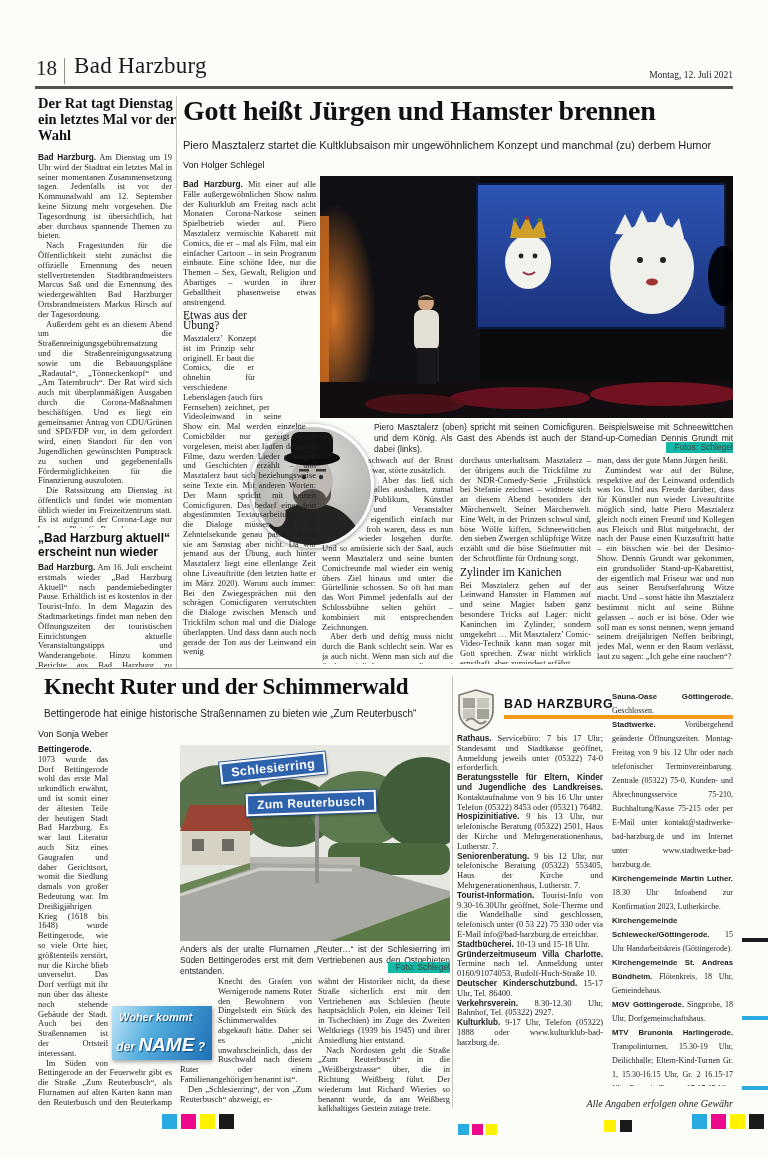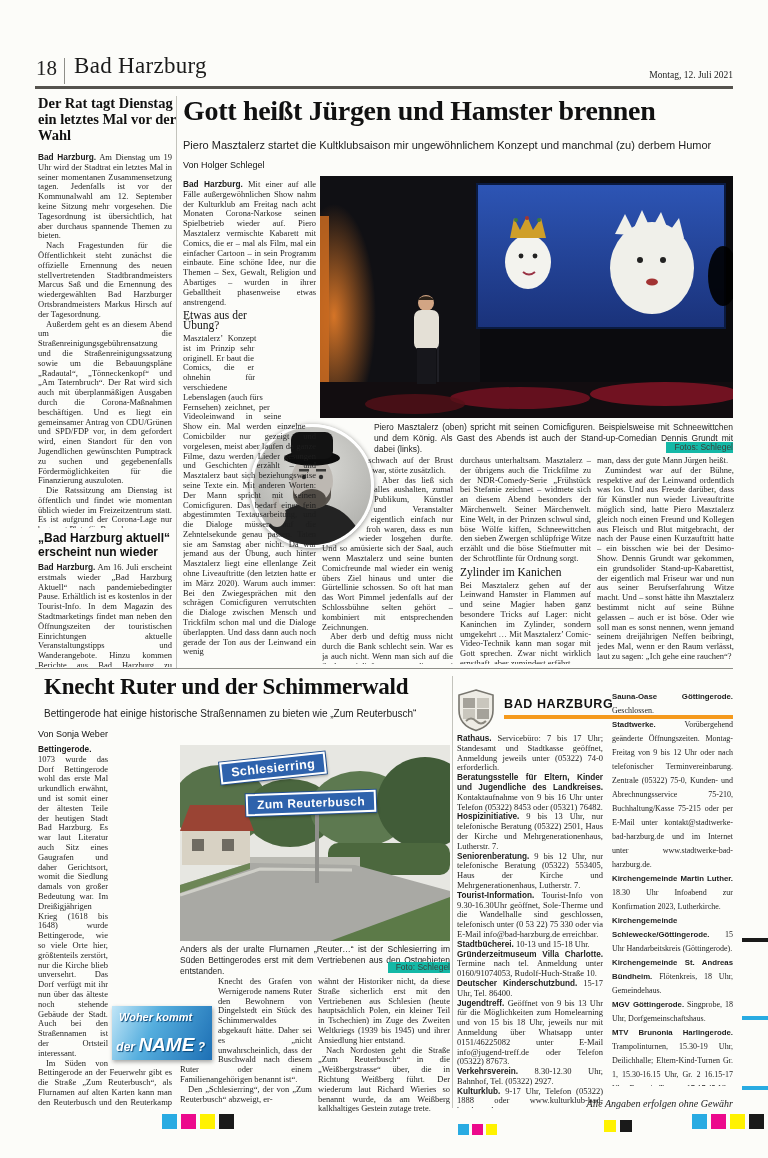--- a/index.html
+++ b/index.html
@@ -267,21 +267,20 @@
 
   <div class="abs svc" style="left:457px;top:734px;width:146px;height:374px;">
     <p><b>Rathaus.</b> <span>Servicebüro: 7 bis 17 Uhr; Standesamt und Stadtkasse geöffnet, Anmeldung jeweils unter (05322) 74-0 erforderlich.</span></p>
     <p><b>Beratungsstelle für Eltern, Kinder und Jugendliche des Landkreises.</b> <span>Kontaktaufnahme von 9 bis 16 Uhr unter Telefon (05322) 8453 oder (05321) 76482.</span></p>
     <p><b>Hospizinitiative.</b> <span>9 bis 13 Uhr, nur telefonische Beratung (05322) 2501, Haus der Kirche und Mehrgenerationenhaus, Lutherstr. 7.</span></p>
     <p><b>Seniorenberatung.</b> <span>9 bis 12 Uhr, nur telefonische Beratung (05322) 553405, Haus der Kirche und Mehrgenerationenhaus, Lutherstr. 7.</span></p>
     <p><b>Tourist-Information.</b> <span>Tourist-Info von 9.30-16.30Uhr geöffnet, Sole-Therme und die Wandelhalle sind geschlossen, telefonisch unter (0 53 22) 75 330 oder via E-Mail info@bad-harzburg.de erreichbar.</span></p>
     <p><b>Stadtbücherei.</b> <span>10-13 und 15-18 Uhr.</span></p>
     <p><b>Gründerzeitmuseum Villa Charlotte.</b> <span>Termine nach tel. Anmeldung unter 0160/91074053, Rudolf-Huch-Straße 10.</span></p>
     <p><b>Deutscher Kinderschutzbund.</b> <span>15-17 Uhr, Tel. 86400.</span></p>
-    <p><b>Jugendtreff.</b> <span>Geöffnet von 9 bis 13 Uhr für die Möglichkeiten zum Homelearning und von 15 bis 18 Uhr, jeweils nur mit Anmeldung über Whatsapp unter 0151/46225082 unter E-Mail info@jugend-treff.de oder Telefon (05322) 87673.</span></p>
     <p><b>Verkehrsverein.</b> <span>8.30-12.30 Uhr, Bahnhof, Tel. (05322) 2927.</span></p>
     <p><b>Kulturklub.</b> <span>9-17 Uhr, Telefon (05322) 1888 oder www.kulturklub-bad-harzburg.de.</span></p>
   </div>
 
   <div class="abs svc svc-r" style="left:612px;top:690px;width:121px;height:396px;">
     <p><b>Sauna-Oase Göttingerode.</b> <span>Geschlossen.</span></p>
     <p><b>Stadtwerke.</b> <span>Vorübergehend geänderte Öffnungszeiten. Montag-Freitag von 9 bis 12 Uhr oder nach telefonischer Terminvereinbarung. Zentrale (05322) 75-0, Kunden- und Abrechnungsservice 75-210, Buchhaltung/Kasse 75-215 oder per E-Mail unter kontakt@stadtwerke-bad-harzburg.de und im Internet unter www.stadtwerke-bad-harzburg.de.</span></p>
     <p><b>Kirchengemeinde Martin Luther.</b> <span>18.30 Uhr Infoabend zur Konfirmation 2023, Lutherkirche.</span></p>
     <p><b>Kirchengemeinde Schlewecke/Göttingerode.</b> <span>15 Uhr Handarbeitskreis (Göttingerode).</span></p>
     <p><b>Kirchengemeinde St. Andreas Bündheim.</b> <span>Flötenkreis, 18 Uhr, Gemeindehaus.</span></p>

